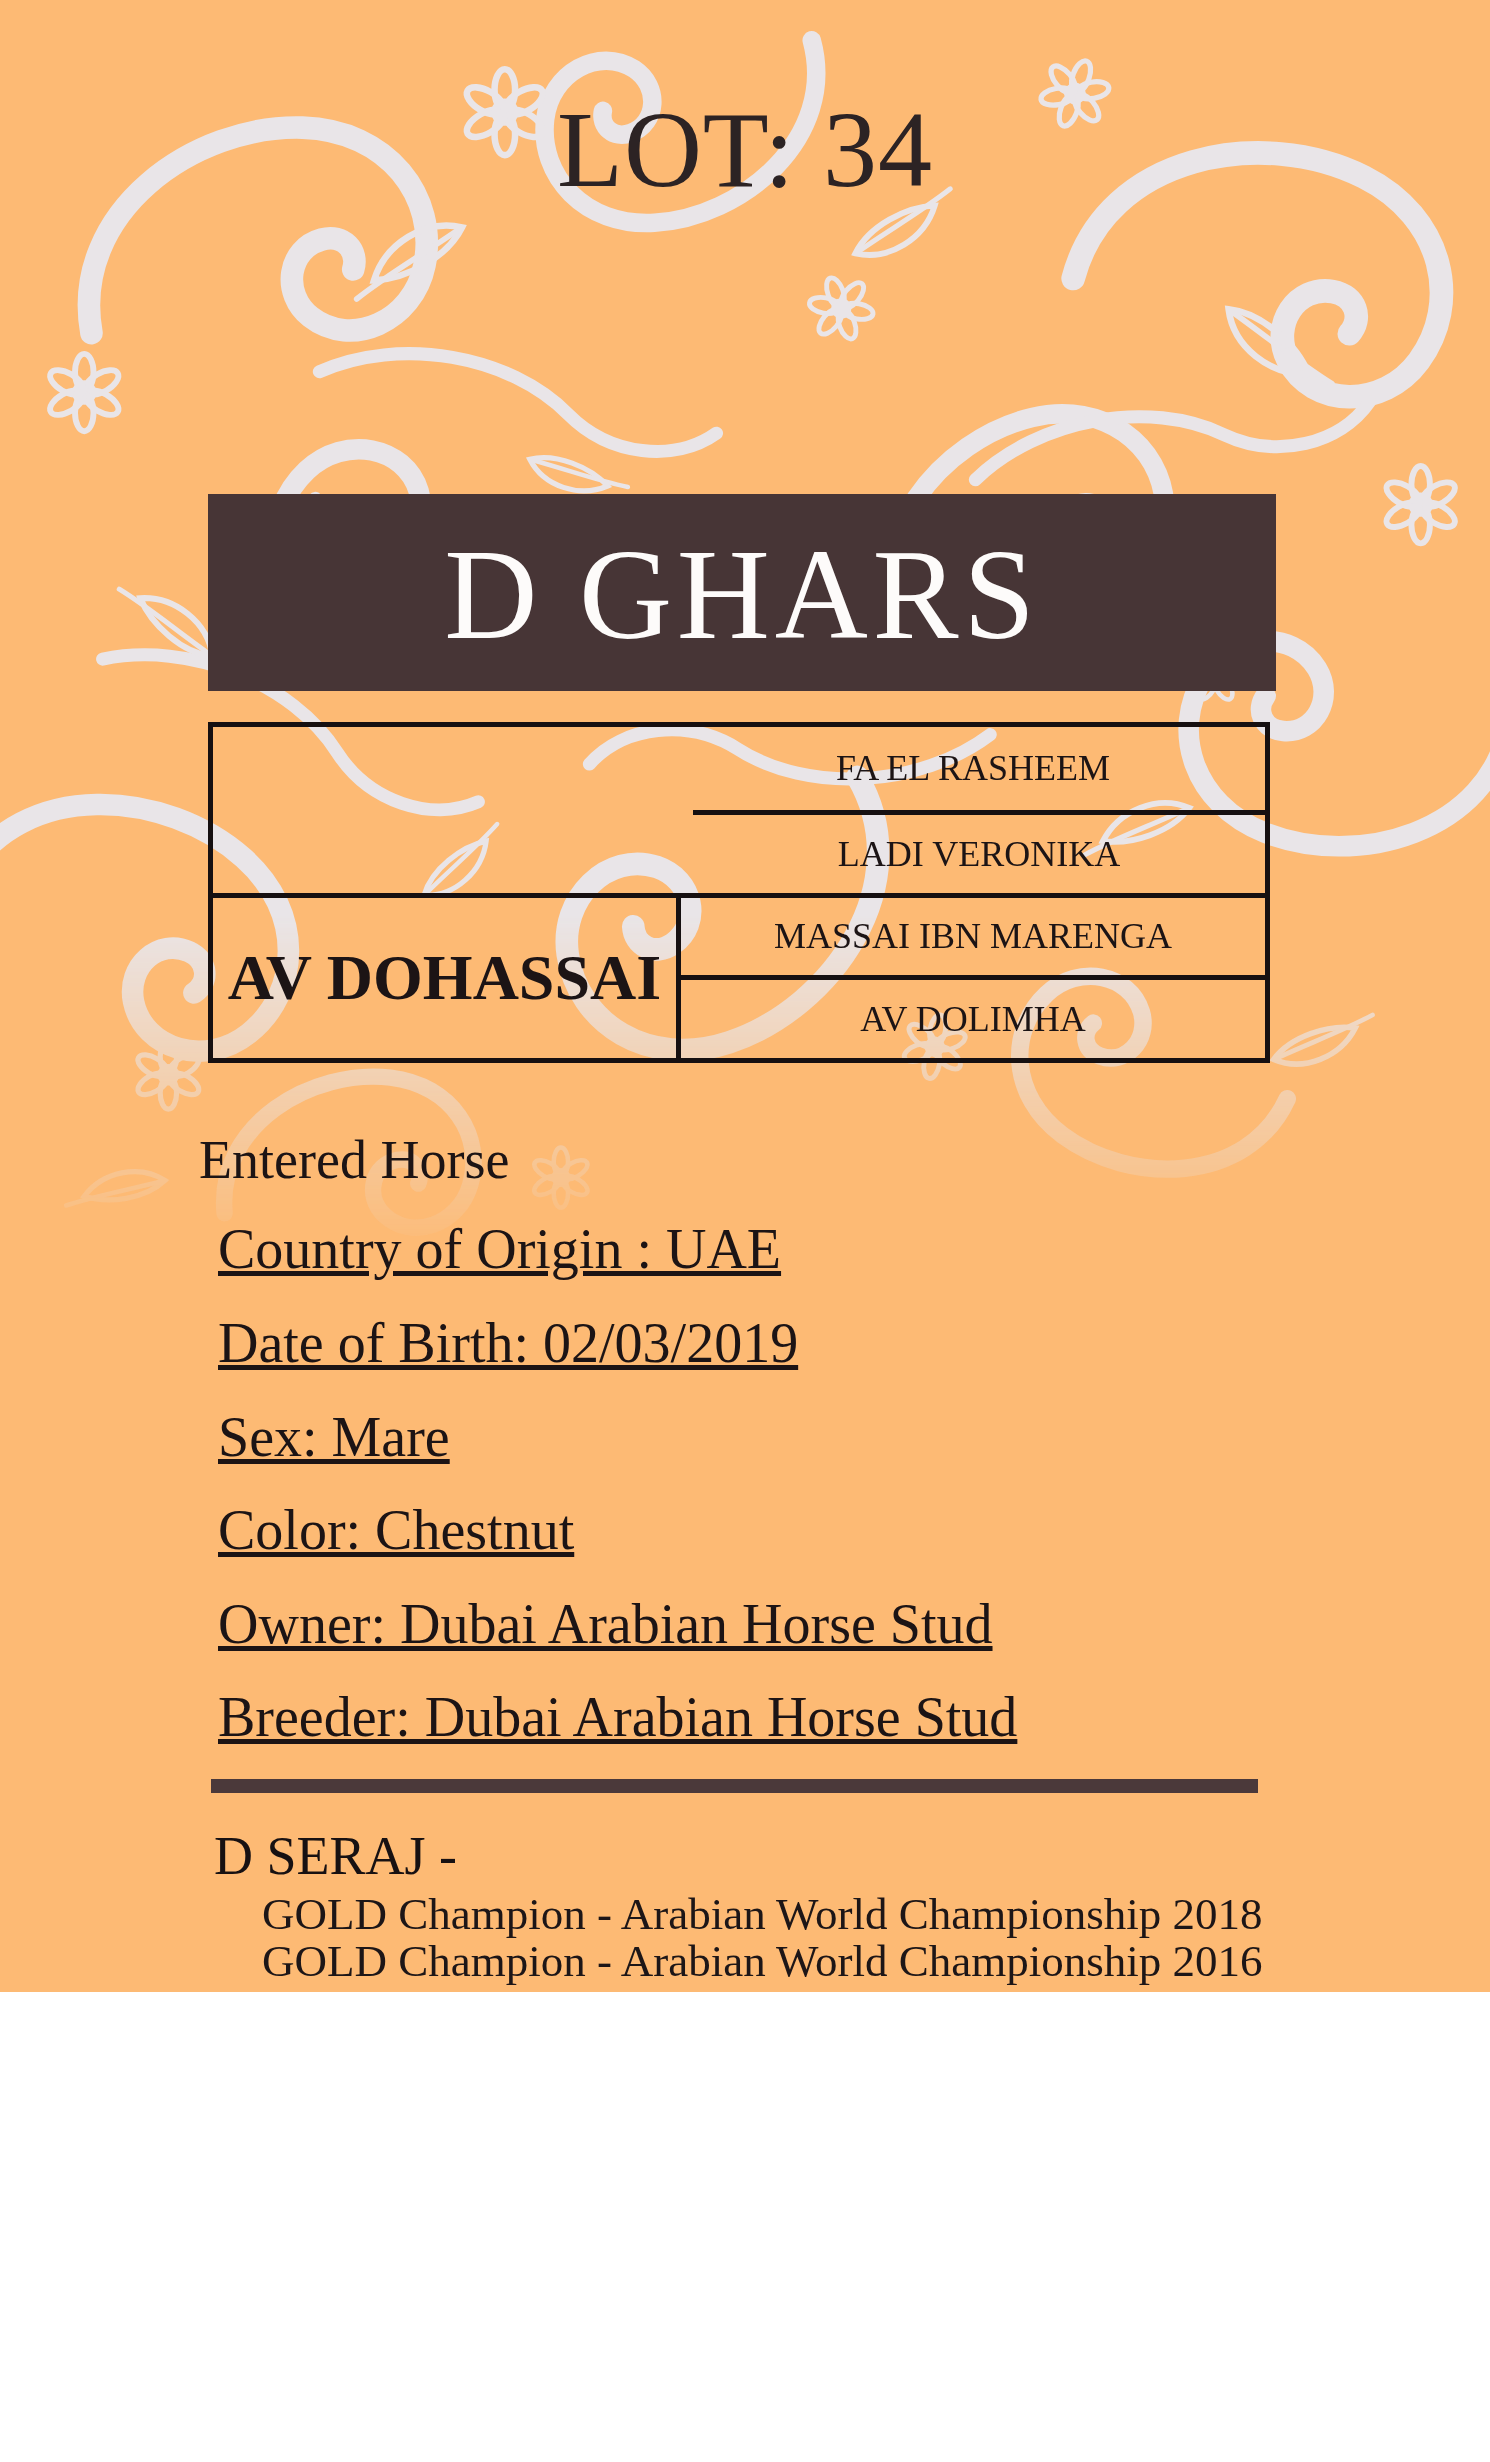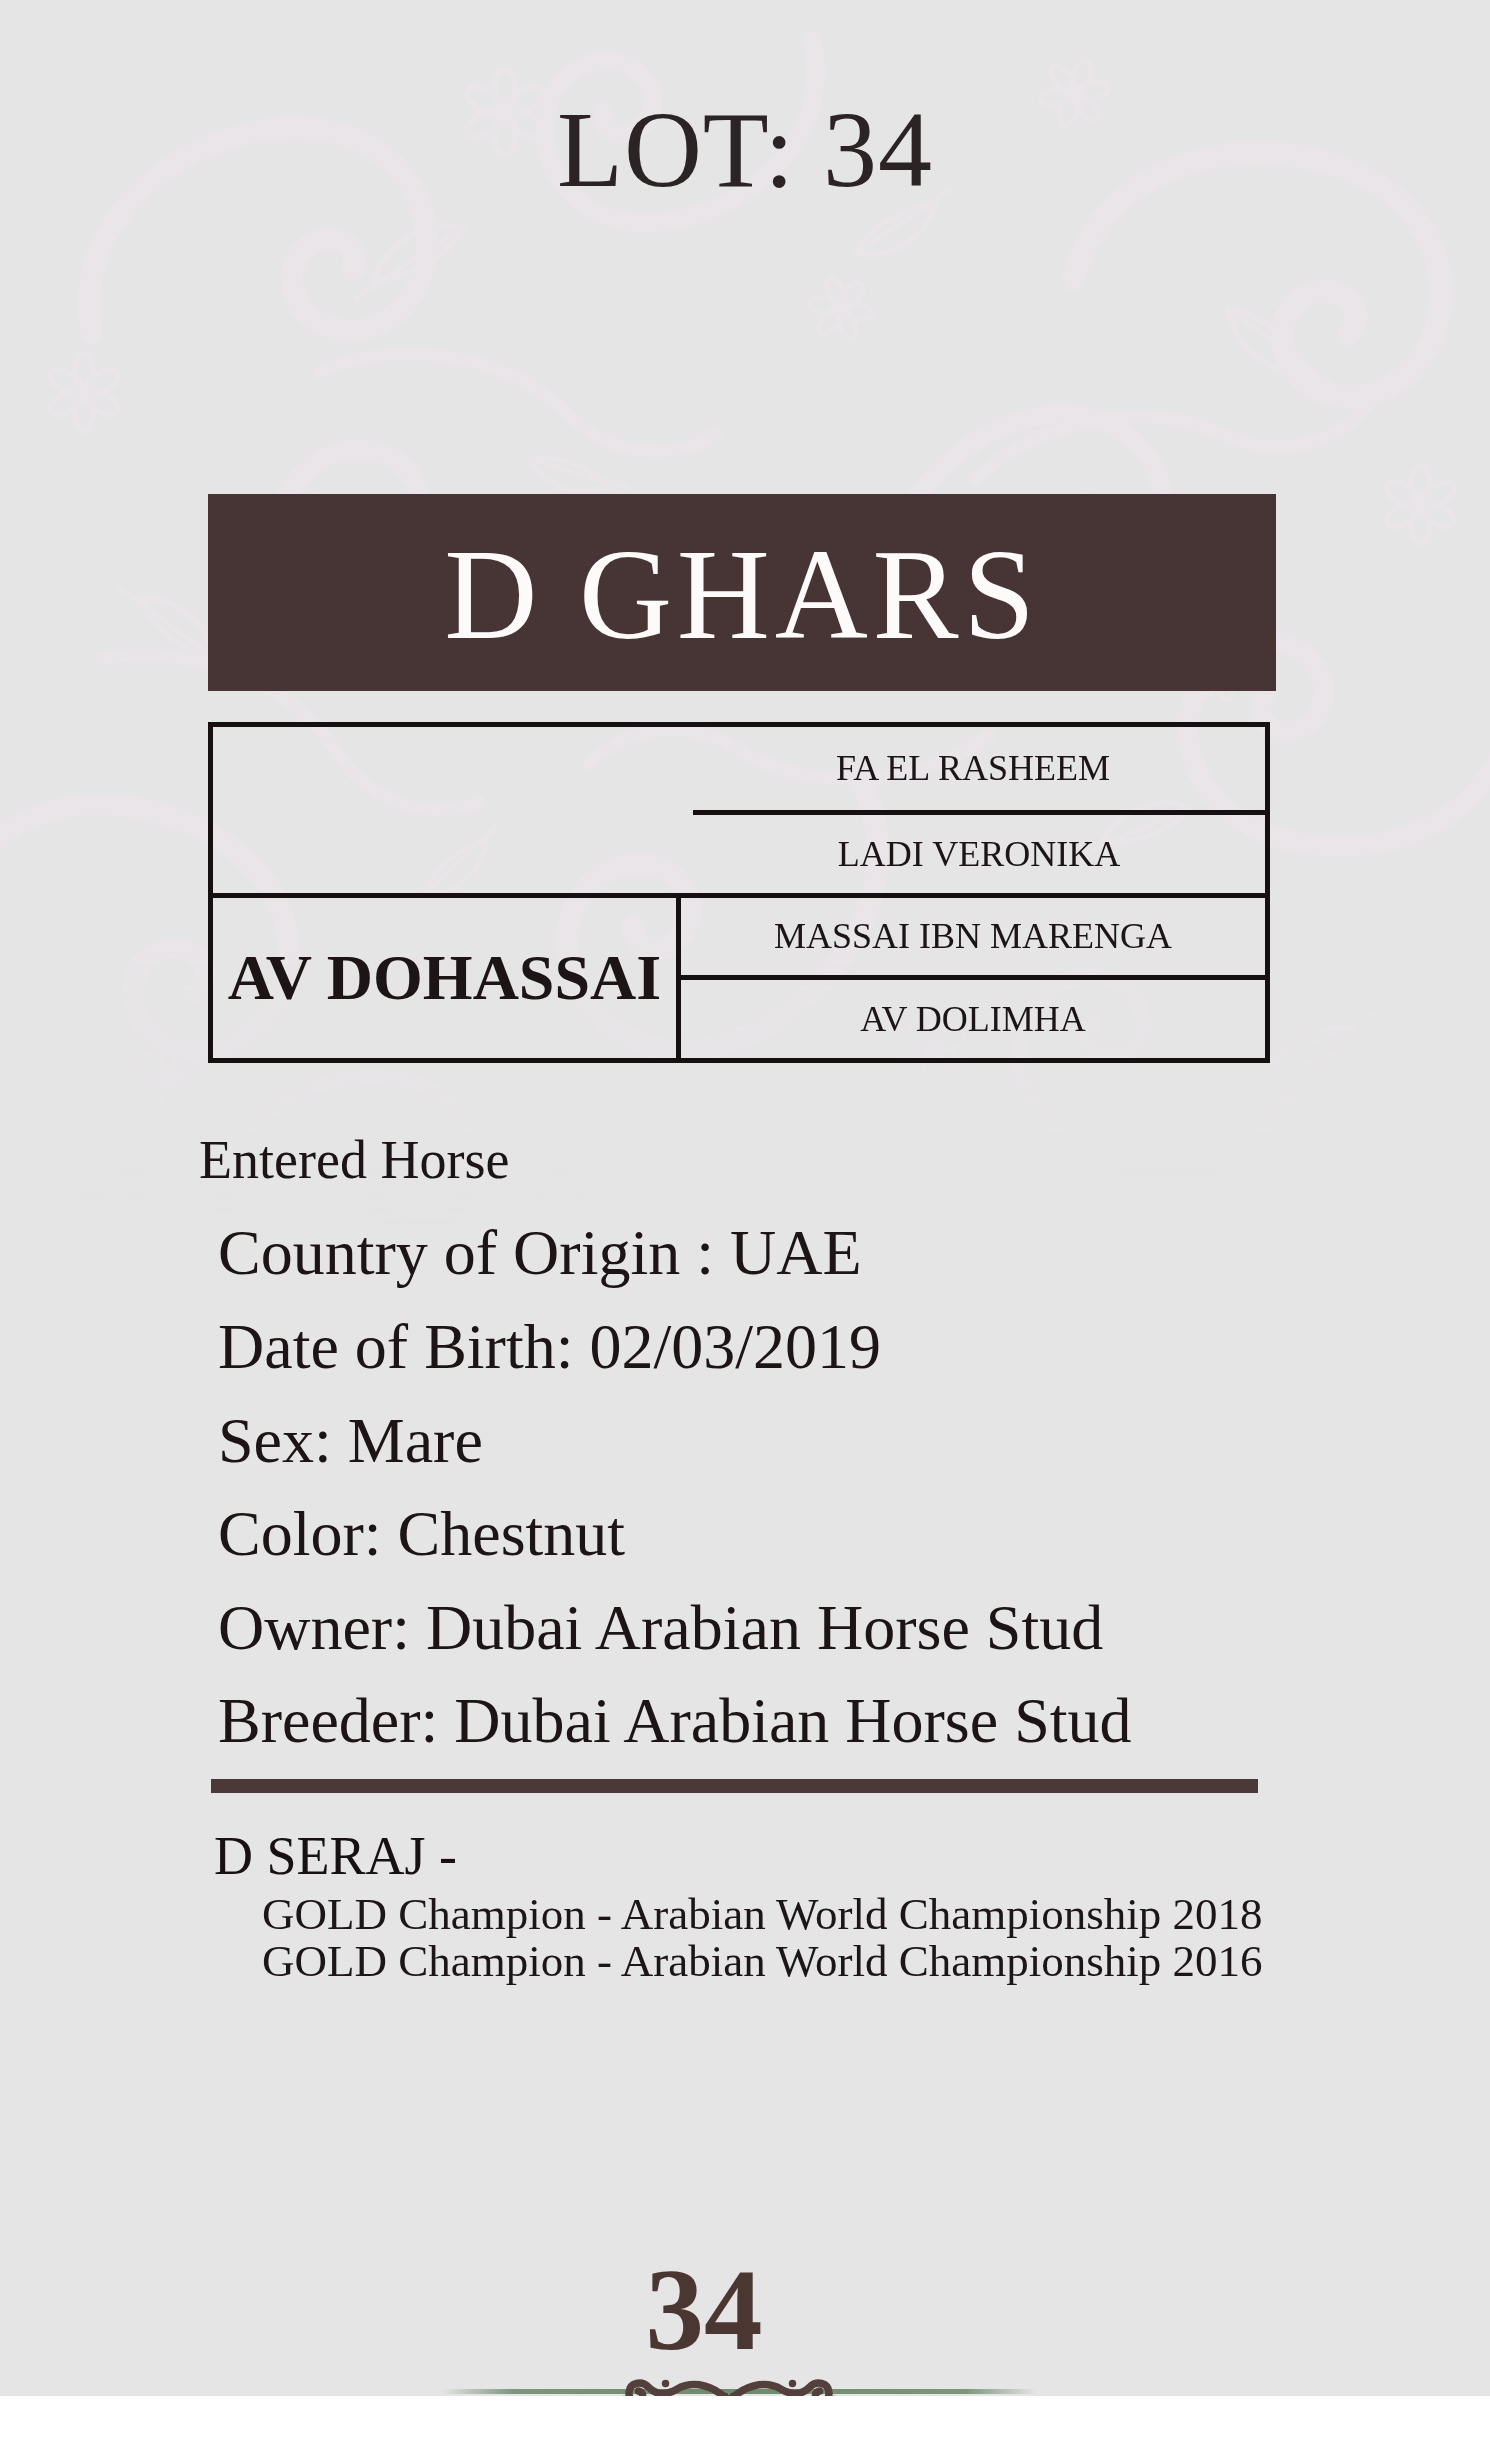--- a/index.html
+++ b/index.html
@@ -1,19 +1,19 @@
 <!DOCTYPE html>
 <html style="--banner-bg: #473536; --banner-text: #fdfbfa; --body-text: #1c1415; --table-border: #161011; --divider: #4b393a; --page-number: #4a3731; --flourish-line: #6d8a6d; --flourish-ornament: #533f3b; --pattern: #e9e5e8;font-size:15px"><head>
 <meta charset="utf-8">
 <style>
   html,body{margin:0;padding:0;background:#fff;}
   .page{
     position:relative;
-    width:1490px;height:2396px;
-    background:#e5e5e5;
+    width:1490px;height:1992px;
+    background:#fdba74;
     overflow:hidden;
     font-family:"Liberation Serif", serif;
     color:var(--body-text,#1c1415);
   }
   
   .pattern-wrap{
     position:absolute;left:0;top:0;width:1490px;height:1271px;
     -webkit-mask-image:linear-gradient(to bottom,#000 72%,transparent 99%);
     mask-image:linear-gradient(to bottom,#000 72%,transparent 99%);
   }
@@ -44,21 +44,21 @@
   .c-sire{grid-area:1/1/3/2;border-right:5.6px solid var(--table-border,#161011);}
   .c-ss{grid-area:1/2/2/3;}
   .c-sd{grid-area:2/2/3/3;border-top:5.6px solid var(--table-border,#161011);margin-left:12px;}
   .c-dam{grid-area:3/1/5/2;border-top:5.6px solid var(--table-border,#161011);border-right:5.6px solid var(--table-border,#161011);}
   .c-ds{grid-area:3/2/4/3;border-top:5.6px solid var(--table-border,#161011);}
   .c-dd{grid-area:4/2/5/3;border-top:5.6px solid var(--table-border,#161011);}
   .entered-heading{
     position:absolute;left:199px;top:1133px;font-size:54px;line-height:1;
   }
   .detail-line{
-    position:absolute;left:218px;font-size:64px;line-height:1;
+    position:absolute;left:218px;font-size:56px;line-height:1;text-decoration:underline;
   }
   .d0{top:1221px}.d1{top:1315px}.d2{top:1409px}
   .d3{top:1502px}.d4{top:1596px}.d5{top:1689px}
   .section-divider{
     position:absolute;left:211px;top:1779px;width:1047px;height:14px;
     background:var(--divider,#4b393a);
   }
   .sire-heading{
     position:absolute;left:214px;top:1829px;font-size:54px;line-height:1;color:#171112;
   }

